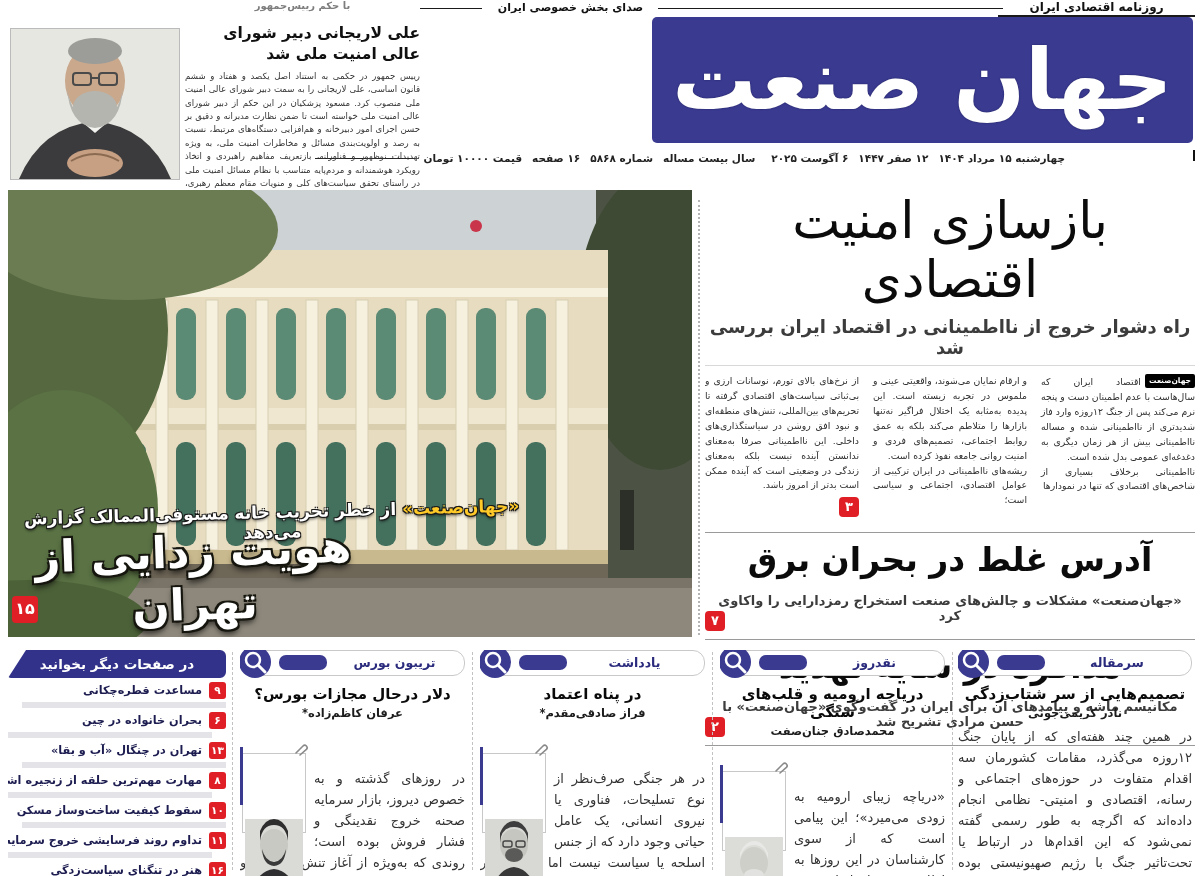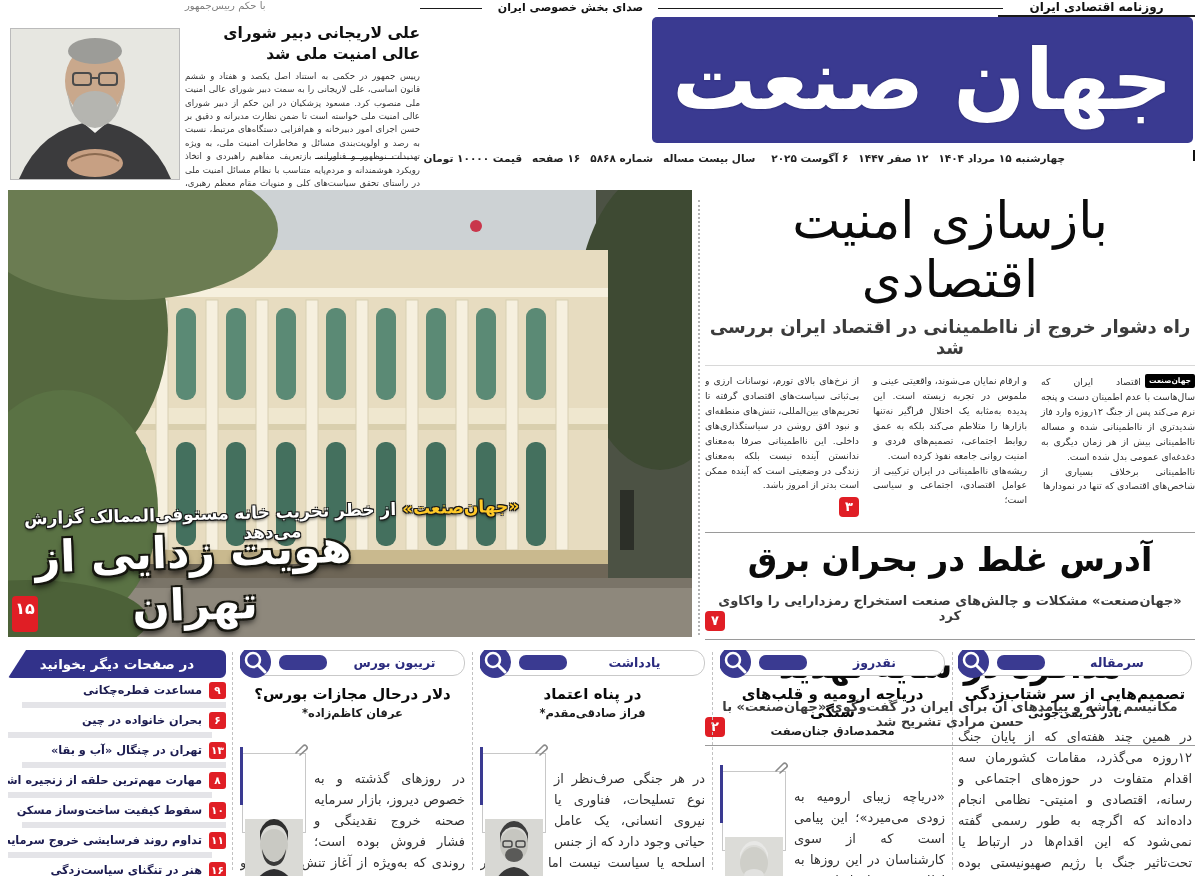--- a/index.html
+++ b/index.html
@@ -17,37 +17,37 @@
   .dateline{left:335px;top:150px;width:860px;height:16px;display:flex;direction:rtl;align-items:center;
             font-size:10.5px;font-weight:bold;color:#222;white-space:nowrap;}
   .dl-bracket{width:9px;height:9px;border-top:2px solid #111;border-right:2px solid #111;align-self:flex-start;}
   .dl-spacer{flex:0 0 128px;}
   .dl-rule{flex:1;height:0;border-top:1.5px solid #222;margin:0 8px;}
   .dl-rule-end{flex:0 0 100px;height:0;border-top:1.5px solid #222;margin:0 8px;}
   .sq{display:inline-block;width:6px;height:6px;background:#e01e25;margin:0 5px;vertical-align:1px;}
   
   .tl-photo{left:10px;top:28px;width:168px;height:150px;border:1px solid #bbb;overflow:hidden;background:#e9e9e4;}
   .tl-block{left:185px;top:0;width:235px;}
-  .tl-kicker{font-size:10px;color:#7d7d7d;font-weight:normal;text-align:left;}
+  .tl-kicker{font-size:10px;color:#7d7d7d;font-weight:bold;text-align:center;}
   .tl-headline{margin-top:12px;font-size:15.5px;font-weight:bold;color:#101010;text-align:right;line-height:1.35;}
   .tl-body{margin-top:5px;font-size:8.6px;color:#333;line-height:1.56;text-align:justify;}
   
   .photo-wrap{left:8px;top:190px;width:684px;height:447px;overflow:hidden;background:#cdd2d4;}
   .photo-kicker{left:14px;top:312px;width:500px;text-align:center;font-size:17px;font-weight:bold;color:#fff;
       transform:rotate(-1.5deg);
       text-shadow:-1px -1px 0 #1a1a1a,1px -1px 0 #1a1a1a,-1px 1px 0 #1a1a1a,1px 1px 0 #1a1a1a,0 2px 3px rgba(0,0,0,.7);}
   .photo-kicker .brand{color:#ffc928;}
   .photo-title{left:6px;top:336px;width:360px;text-align:center;font-size:44px;font-weight:bold;color:#fff;
       transform:rotate(-2deg);line-height:1.2;
       text-shadow:-2px -2px 0 #16160f,2px -2px 0 #16160f,-2px 2px 0 #16160f,2px 2px 0 #16160f,0 4px 6px rgba(0,0,0,.8);}
   .vdots{left:698px;top:200px;height:435px;width:0;border-left:2px dotted #b5b5b5;}
   
   .badge{display:inline-block;background:#e01e25;color:#fff;font-weight:bold;text-align:center;
          border-radius:4px;line-height:1;}
-  .badge-lg{width:26px;height:36px;font-size:16px;line-height:26px;}
+  .badge-lg{width:26px;height:27px;font-size:16px;line-height:26px;}
   .badge-md{width:20px;height:20px;font-size:13px;line-height:20px;}
   .badge-sm{width:17px;height:17px;font-size:10.5px;line-height:17px;border-radius:3px;flex:0 0 17px;}
   
   .lead{left:705px;top:192px;width:490px;height:445px;}
   .lead-h1{font-size:51px;font-weight:normal;color:#0b0b0b;text-align:center;line-height:1.15;letter-spacing:-1px;}
   .lead-sub{margin-top:7px;font-size:18px;font-weight:bold;color:#3c3c3c;text-align:center;}
   .hr-light{border:none;border-top:1px solid #d8d8d8;margin:7px 0 0 0;}
   .hr-mid{border:none;border-top:1px solid #9a9a9a;margin:8px 0 0 0;}
   .lead-body{margin-top:8px;display:flex;direction:rtl;gap:14px;height:150px;overflow:hidden;}
   .lead-col{flex:1;font-size:9.3px;color:#2e2e2e;line-height:1.6;text-align:justify;white-space:pre-line;}

